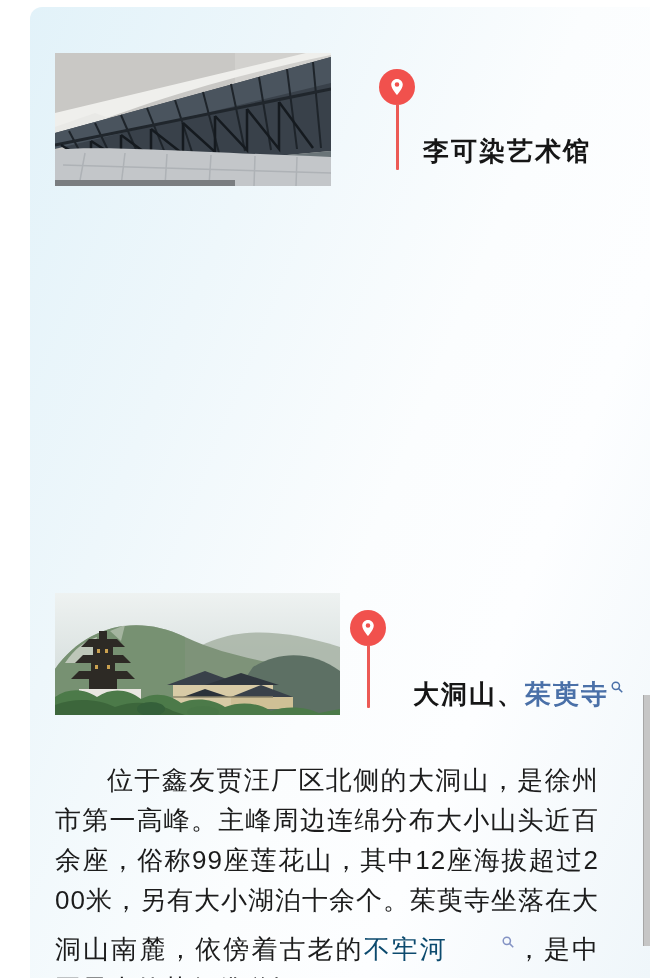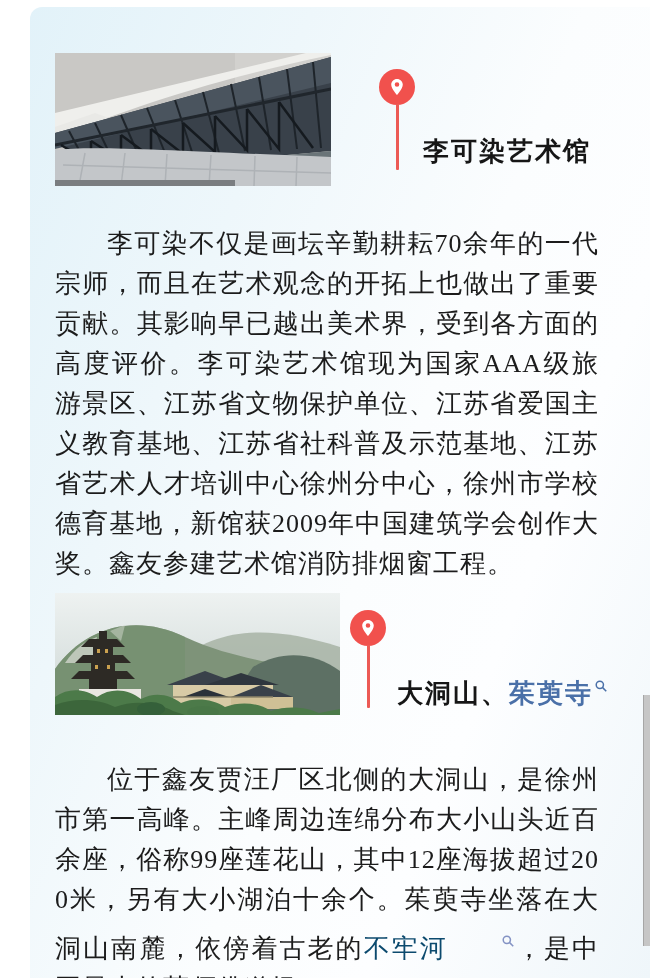--- a/index.html
+++ b/index.html
@@ -1,21 +1,21 @@
 <!DOCTYPE html>
 <html><head>
 <meta charset="utf-8">
 <style>
   html,body{margin:0;padding:0;}
   body{
     width:650px;height:978px;overflow:hidden;
     font-family:"Liberation Sans","DejaVu Sans",sans-serif;
     background:#ffffff;
   }
-  .canvas{position:relative;width:544px;height:978px;background:#ffffff;font-family:Liberation Serif, serif;}
+  .canvas{position:relative;width:544px;height:978px;background:#ffffff;}
 
   
   .panel{
     position:absolute;left:30px;top:7px;width:620px;height:971px;
     background:
       linear-gradient(112deg,#e2f2f9 0%,#eef7fb 28%,#fbfdfe 55%,#fdfeff 72%,#eff6fa 100%);
     border-top-left-radius:12px;
   }
 
   
@@ -33,21 +33,21 @@
   .stem{position:absolute;width:2.5px;background:#ec5a55;border-radius:1px;}
   .stem1{left:396px;top:104px;height:66px;}
   .stem2{left:367px;top:645px;height:63px;}
 
   
   .sec-title{
     position:absolute;font-size:26px;font-weight:bold;color:#161616;
     letter-spacing:2px;white-space:nowrap;
   }
   .title1{left:423px;top:134px;}
-  .title2{left:397px;top:670px;}
+  .title2{left:413px;top:670px;}
   .entity-link{color:#4a70a8;text-decoration:none;font-weight:bold;cursor:pointer;}
   .entity-link-light{color:#0c4a6e;text-decoration:none;cursor:pointer;}
   .sup-search{display:inline-block;vertical-align:9px;margin-left:1px;}
   .sup-search svg{width:14px;height:14px;}
 
   
   .para{
     position:absolute;left:55px;width:544px;
     font-size:26px;line-height:40px;letter-spacing:1px;
     color:#1c1c1c;text-align:justify;text-indent:2em;
@@ -124,21 +124,20 @@
     <svg viewBox="0 0 24 24">
       <path d="M12 3.2c-3.5 0-6.3 2.7-6.3 6.1 0 4.6 6.3 11.5 6.3 11.5s6.3-6.9 6.3-11.5c0-3.4-2.8-6.1-6.3-6.1zm0 8.6a2.5 2.5 0 1 1 0-5 2.5 2.5 0 0 1 0 5z" fill="#ffffff"></path>
     </svg>
   </div>
   <div class="stem stem1"></div>
 
   <div class="sec-title title1">
     <span>李可染艺术馆</span>
   </div>
 
-  <p class="para para1"><span>李可染不仅是画坛辛勤耕耘70余年的一代宗师，而且在艺术观念的开拓上也做出了重要贡献。其影响早已越出美术界，受到各方面的高度评价。李可染艺术馆现为国家AAA级旅游景区、江苏省文物保护单位、江苏省爱国主义教育基地、江苏省社科普及示范基地、江苏省艺术人才培训中心徐州分中心，徐州市学校德育基地，新馆获2009年中国建筑学会创作大奖。鑫友参建艺术馆消防排烟窗工程。</span></p>
 
   <span class="photo photo2">
     <svg viewBox="0 0 285 122" preserveAspectRatio="none">
       <defs>
         <linearGradient id="sky2" x1="0" y1="0" x2="0" y2="1">
           <stop offset="0" stop-color="#eef2f1"></stop>
             <stop offset="1" stop-color="#ccd6d4"></stop>
         </linearGradient>
       </defs>
       <rect x="0" y="0" width="285" height="122" fill="url(#sky2)"></rect>

